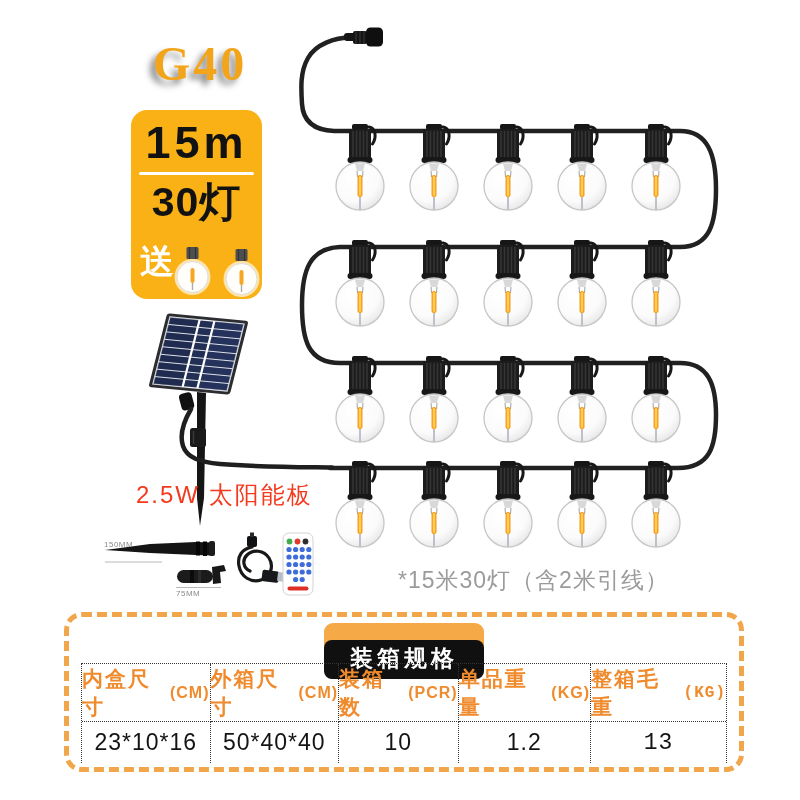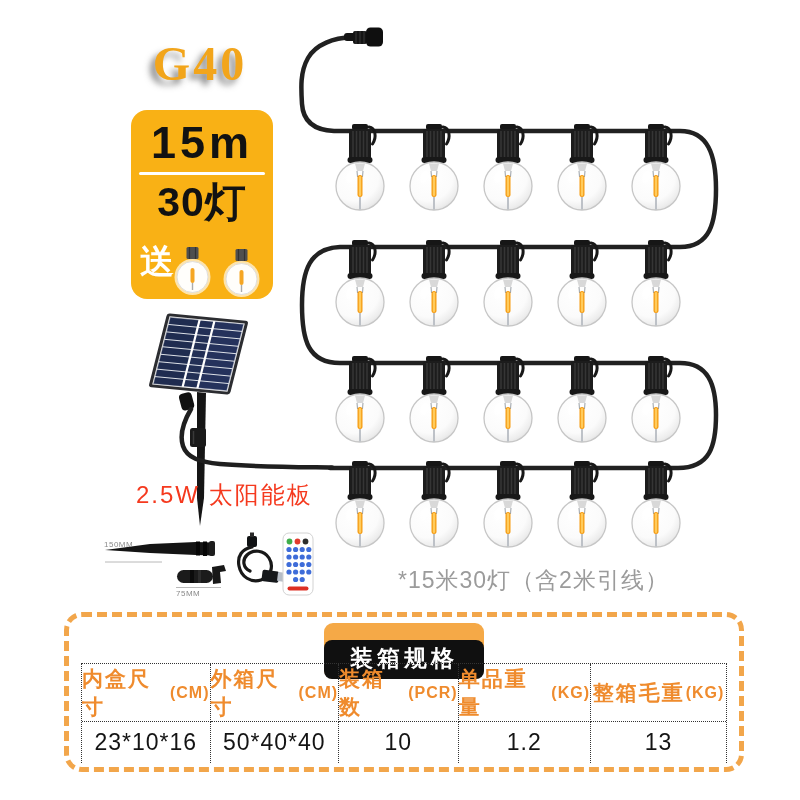--- a/index.html
+++ b/index.html
@@ -7,21 +7,21 @@
          font-family:"Liberation Sans",sans-serif;}
   .abs{position:absolute;}
 
   
   .g40-title{left:110px;top:28px;width:180px;text-align:center;
     font-family:"Liberation Serif",serif;font-weight:bold;font-size:48px;line-height:72px;
     color:#F2A51B;letter-spacing:3px;
     text-shadow:-5px 5px 6px rgba(70,70,70,.60);}
 
   
-  .yellow-badge{left:131px;top:110px;width:142px;height:189px;background:#F9B115;border-radius:16px;}
+  .yellow-badge{left:131px;top:110px;width:131px;height:189px;background:#F9B115;border-radius:16px;}
   .badge-length{margin-top:7px;text-align:center;font-size:45px;line-height:52px;font-weight:600;
     color:#121212;letter-spacing:4px;}
   .badge-divider{height:3px;background:#ffffff;margin:3px 8px 2px 8px;border-radius:2px;}
   .badge-lights{text-align:center;font-size:41px;line-height:50px;font-weight:600;color:#121212;letter-spacing:1px;}
   .badge-gift{position:absolute;left:9px;bottom:14px;color:#ffffff;font-size:34px;font-weight:bold;}
 
   
   .art{left:0;top:0;}
 
   
@@ -45,21 +45,21 @@
   .spec-grid{position:absolute;left:12px;right:12px;top:46px;bottom:4px;
     display:grid;grid-template-columns:1fr 1fr 0.93fr 1.03fr 1.05fr;grid-template-rows:58px 1fr;
     border-top:1.5px dotted #333;border-left:1.5px dotted #333;border-right:1.5px dotted #333;}
   .hcell{border-right:1.5px dotted #333;border-bottom:1.5px dotted #333;
     display:flex;align-items:center;justify-content:center;gap:1px;
     color:#EF8B2D;font-weight:bold;}
   .hcell .l1{font-size:21px;letter-spacing:2px;}
   .hcell .l2{font-size:16px;letter-spacing:1px;}
   .vcell{border-right:1.5px dotted #333;display:flex;align-items:center;justify-content:center;
     font-size:23px;font-weight:500;color:#141414;letter-spacing:1px;}
-  .last{border-right:none !important;}
+  .last{border-right:none !important;font-family:Liberation Mono, monospace;}
 </style>
 </head>
 <body>
 
 <div class="stage">
 
   <div class="abs g40-title">G40</div>
 
   <div class="abs yellow-badge">
     <div class="badge-length">15m</div>

